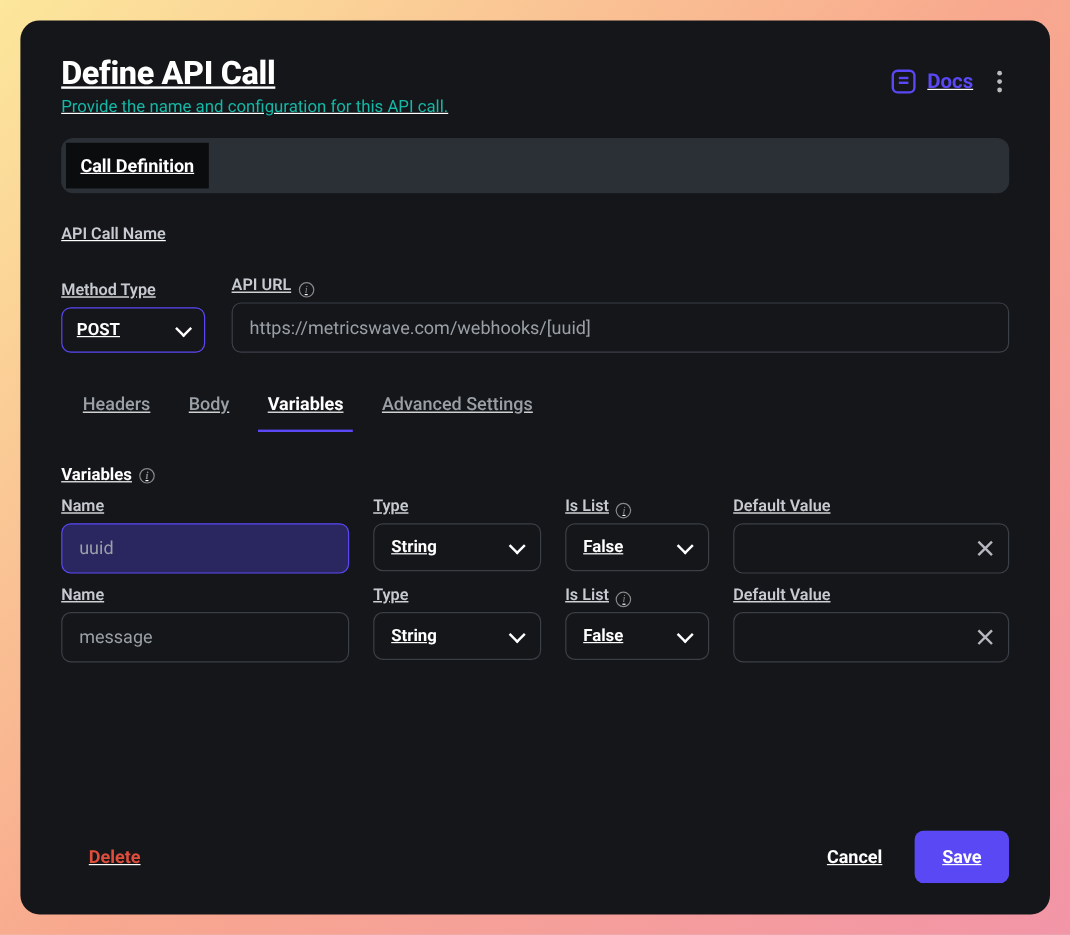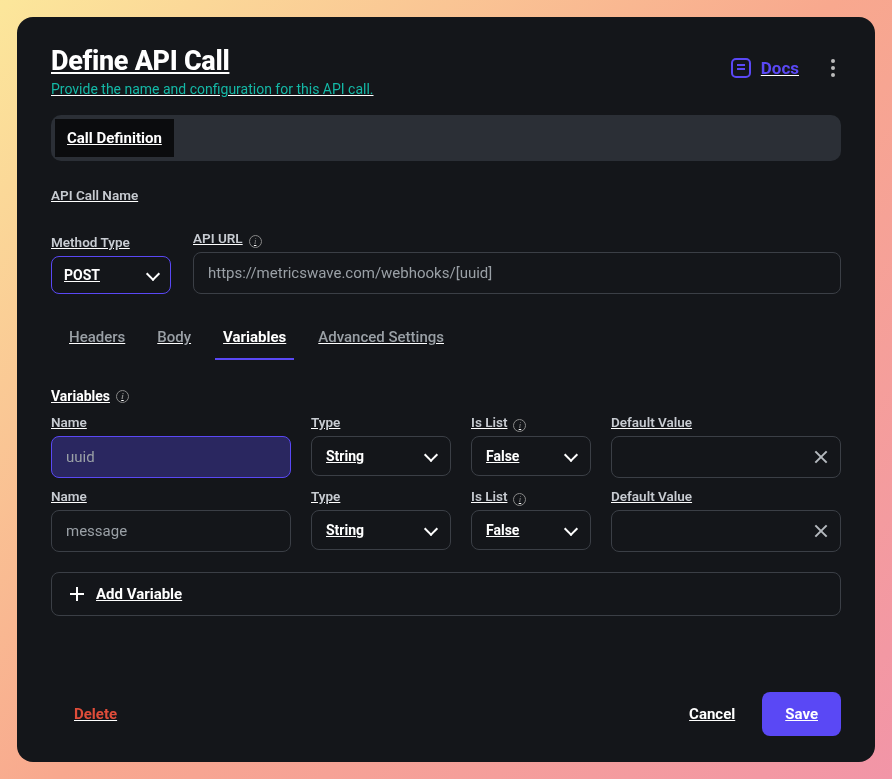--- a/index.html
+++ b/index.html
@@ -33,21 +33,21 @@
     letter-spacing: -0.3px;
   }
   .subtitle {
     color: #14b8a6;
     font-size: 14px;
     margin-bottom: 18px;
   }
   .header-actions {
     display: flex;
     align-items: center;
-    gap: 26px;
+    gap: 14px;
     margin-top: 8px;
   }
   .docs-btn {
     display: flex;
     align-items: center;
     gap: 10px;
     color: #5a48f5;
     font-weight: 700;
     font-size: 17px;
     cursor: pointer;
@@ -412,24 +412,20 @@
     </div>
     <div class="col-default">
       <label class="field-label tight">Default Value</label>
       <div class="default-wrap">
         <input class="text-input" value="" style="">
         <span class="clear-x"></span>
       </div>
     </div>
   </div>
 
-  <button class="add-var-btn">
-    <span class="plus"></span>
-    <span>Add Variable</span>
-  </button>
 
   <div class="footer">
     <button class="btn-delete">Delete</button>
     <div class="footer-right">
       <button class="btn-cancel">Cancel</button>
       <button class="btn-save">Save</button>
     </div>
   </div>
 
 </div>

